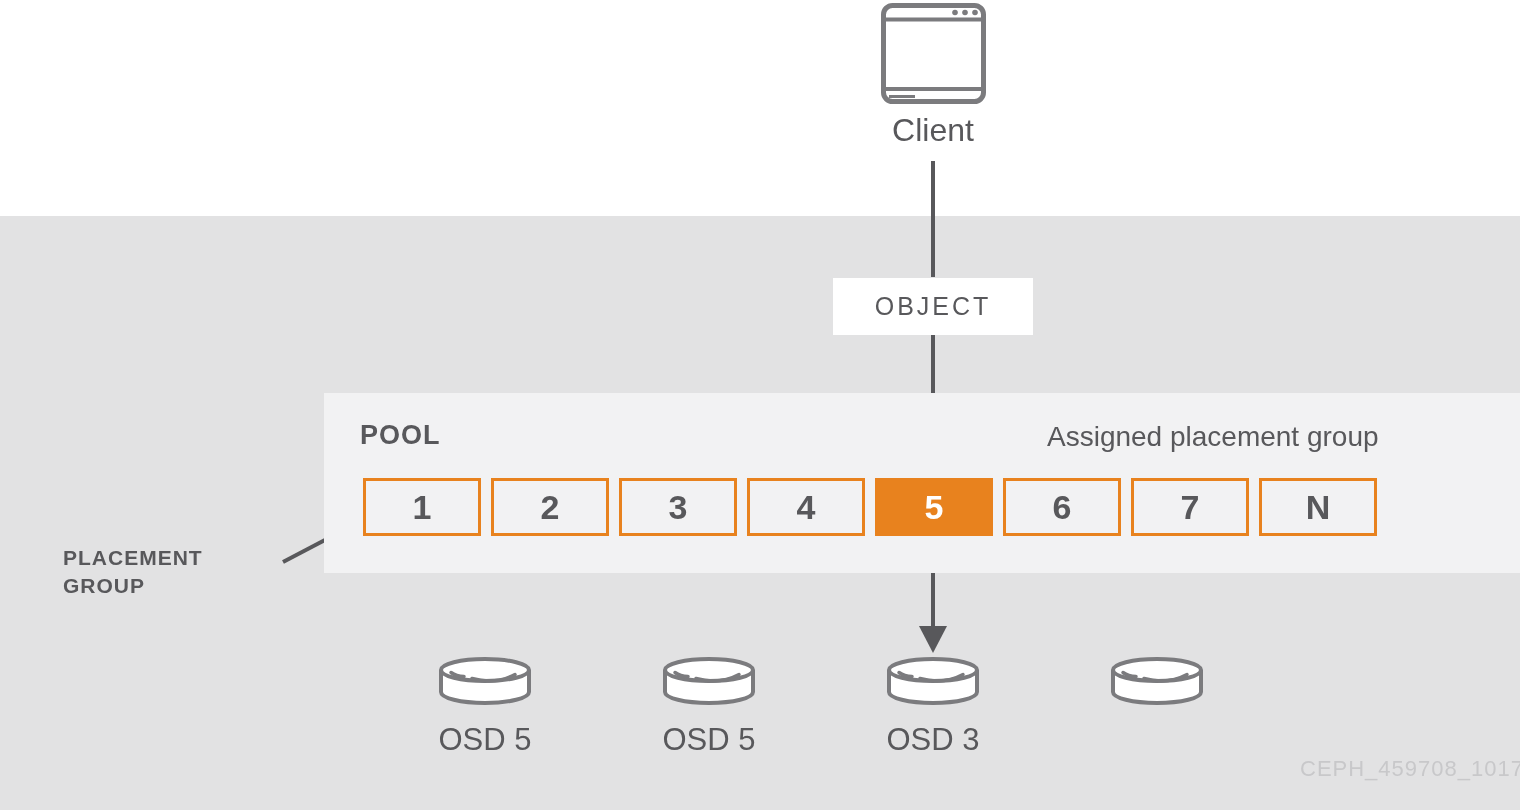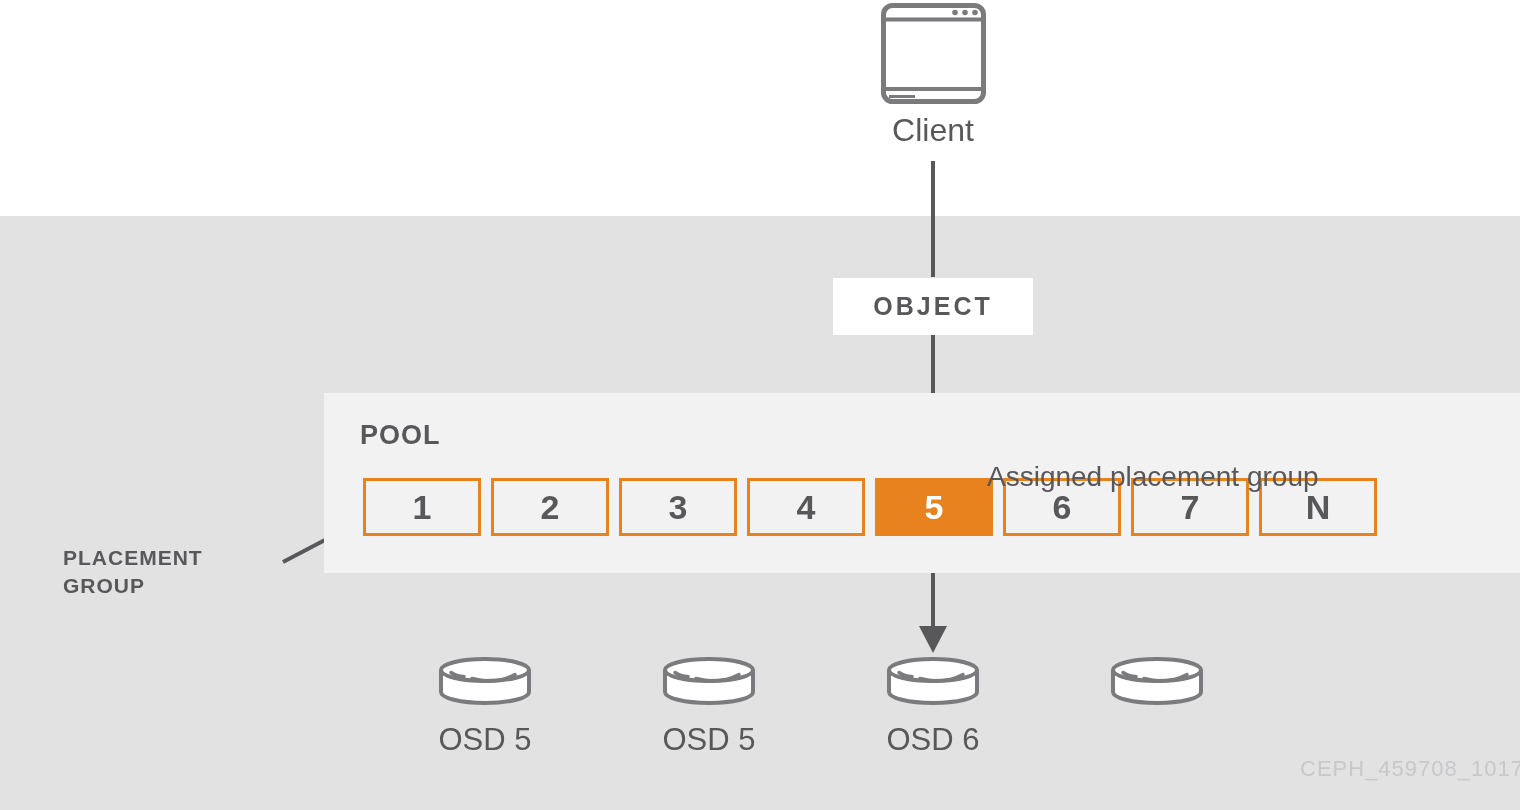--- a/index.html
+++ b/index.html
@@ -19,35 +19,35 @@
   .band{position:absolute;left:0;top:216px;width:1520px;height:594px;background:var(--band-bg);}
 
   
   .client{position:absolute;left:858px;top:3px;width:150px;text-align:center;}
   .client svg{display:block;margin:0 auto;}
   .client-label{margin-top:8px;font-size:32px;color:var(--text-dark);}
 
   
   .object-box{position:absolute;left:833px;top:278px;width:200px;height:57px;
     background:var(--white);display:flex;align-items:center;justify-content:center;}
-  .object-box span{font-size:25px;font-weight:bold;letter-spacing:3px;color:var(--text-dark);}
+  .object-box span{font-size:25px;font-weight:normal;letter-spacing:3px;color:var(--text-dark);}
 
   
   .pool{position:absolute;left:324px;top:393px;width:1262px;height:180px;background:var(--pool-bg);}
   .pool-label{position:absolute;left:36px;top:27px;font-size:27px;font-weight:bold;
     letter-spacing:1px;color:var(--text-dark);}
   .pg-row{position:absolute;left:39px;top:85px;display:flex;gap:10px;}
   .pg-box{width:118px;height:58px;border:3px solid var(--accent-orange);
     display:flex;align-items:center;justify-content:center;background:transparent;}
   .pg-box span{font-size:34px;font-weight:bold;color:var(--text-dark);}
   .pg-box.highlighted{background:var(--accent-orange);}
   .pg-box.highlighted span{color:var(--white);}
 
   
-  .assigned-label{position:absolute;left:987px;top:421px;font-size:28px;color:var(--text-dark);margin-top:40px;}
+  .assigned-label{position:absolute;left:1047px;top:421px;font-size:28px;color:var(--text-dark);}
   .pg-annotation{position:absolute;left:63px;top:544px;width:210px;text-align:left;
     font-size:21px;font-weight:bold;letter-spacing:1px;line-height:28px;color:var(--text-dark);}
 
   
   .osd{position:absolute;top:656px;width:200px;text-align:center;}
   .osd svg{display:block;margin:0 auto;}
   .osd-label{margin-top:16px;font-size:31px;color:var(--text-dark);}
   .osd-1{left:385px;} .osd-2{left:609px;} .osd-3{left:833px;} .osd-n{left:1057px;}
 
   .watermark{position:absolute;left:1300px;top:756px;font-size:22px;
@@ -146,21 +146,21 @@
     <div class="osd-label">OSD 5</div>
   </div>
 
   <div class="osd osd-3">
     <svg width="94" height="50" viewBox="0 0 94 50">
       <path d="M3 14 L3 36 A44 11 0 0 0 91 36 L91 14" fill="#ffffff" stroke="#7b7b7e" stroke-width="4"></path>
       <ellipse cx="47" cy="14" rx="44" ry="11" fill="#ffffff" stroke="#7b7b7e" stroke-width="4"></ellipse>
       <path d="M13 16.5 C17 19.5 21 20.5 26 20.5" fill="none" stroke="#7b7b7e" stroke-width="3.5" stroke-linecap="round"></path>
       <path d="M34 22.5 C48 26.5 64 25.5 77 18.5" fill="none" stroke="#7b7b7e" stroke-width="3.5" stroke-linecap="round"></path>
     </svg>
-    <div class="osd-label">OSD 6</div>
+    <div class="osd-label">OSD 3</div>
   </div>
 
   <div class="osd osd-n">
     <svg width="94" height="50" viewBox="0 0 94 50">
       <path d="M3 14 L3 36 A44 11 0 0 0 91 36 L91 14" fill="#ffffff" stroke="#7b7b7e" stroke-width="4"></path>
       <ellipse cx="47" cy="14" rx="44" ry="11" fill="#ffffff" stroke="#7b7b7e" stroke-width="4"></ellipse>
       <path d="M13 16.5 C17 19.5 21 20.5 26 20.5" fill="none" stroke="#7b7b7e" stroke-width="3.5" stroke-linecap="round"></path>
       <path d="M34 22.5 C48 26.5 64 25.5 77 18.5" fill="none" stroke="#7b7b7e" stroke-width="3.5" stroke-linecap="round"></path>
     </svg>
   </div>

